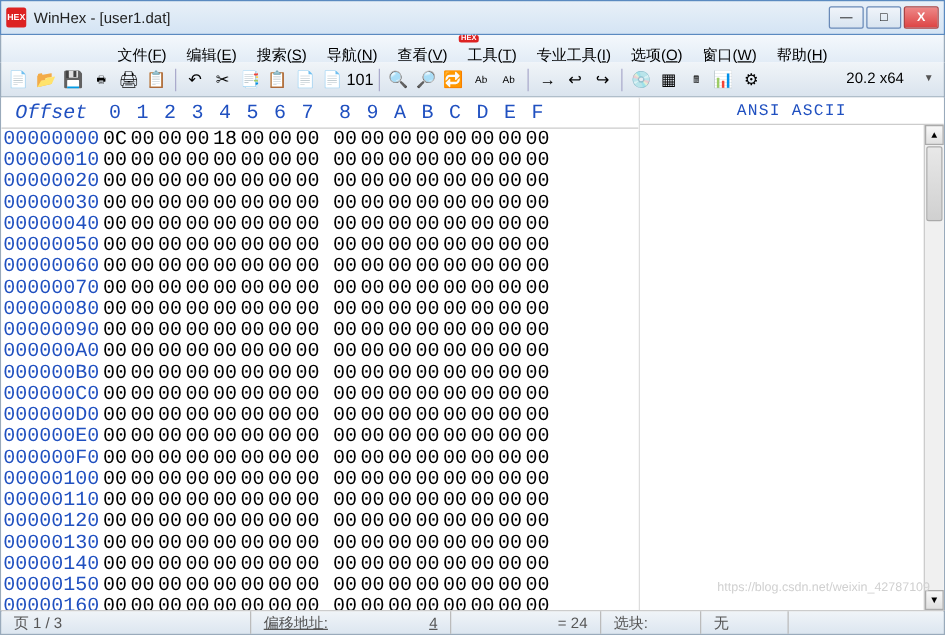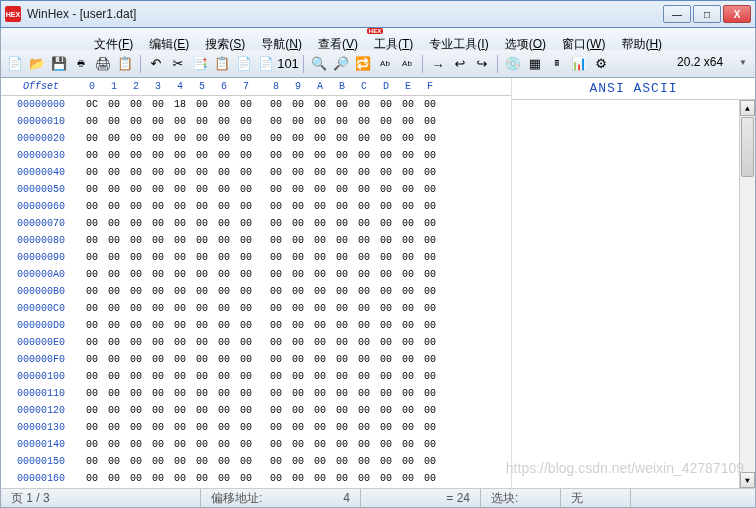--- a/index.html
+++ b/index.html
@@ -13,41 +13,41 @@
 .menubar { height: 22px; background: linear-gradient(#f4f8fc, #e2ecf6); border-left: 1px solid #9ab; border-right: 1px solid #9ab; display: flex; align-items: center; padding: 0 4px; flex-direction: column; }
 .menu-icon { width: 16px; height: 16px; background: #d22; margin-right: 6px; display: flex; align-items: center; justify-content: center; color: #fff; font-size: 6px; font-weight: bold; border-radius: 2px; }
 .menu-item { padding: 2px 8px; cursor: pointer; font-size: 12px; }
 .menu-item u { text-decoration: underline; }
 .menu-right { margin-left: auto; font-size: 12px; padding-right: 4px; display: flex; align-items: center; gap: 16px; }
 .dropdown-arrow { font-size: 8px; color: #555; }
 .toolbar { height: 28px; background: linear-gradient(#f0f4f8, #dae4ee); border: 1px solid #9ab; border-top: none; display: flex; align-items: center; padding: 0 4px; gap: 2px; }
 .tbtn { width: 20px; height: 20px; display: flex; align-items: center; justify-content: center; cursor: pointer; border-radius: 2px; font-size: 13px; }
 .tsep { width: 1px; height: 18px; background: #aac; margin: 0 3px; }
 .content { display: flex; height: 410px; border-left: 1px solid #9ab; border-right: 1px solid #9ab; }
-.hex-panel { flex: 0 0 510px; background: #fff; overflow: hidden; font-family: "Courier New", monospace; font-size: 10px; position: relative; }
+.hex-panel { flex: 0 0 510px; background: #fff; overflow: hidden; font-family: "Courier New", monospace; font-size: 16px; position: relative; }
 .hex-header { display: flex; border-bottom: 1px solid #ccc; padding: 3px 0; }
 .offset-hdr { width: 80px; text-align: center; color: #2050c0; font-style: italic; }
 .hex-cols { display: flex; }
 .hex-col { width: 22px; text-align: center; color: #2050c0; }
 .hex-col.gap { margin-left: 8px; }
 .hex-rows { }
 .hex-row { display: flex; height: 17px; line-height: 17px; }
 .offset-cell { width: 80px; text-align: center; color: #2050c0; }
 .byte-cell { width: 22px; text-align: center; color: #000; }
 .byte-cell.gap { margin-left: 8px; }
 .ascii-panel { flex: 1; background: #fff; border-left: 1px solid #ddd; font-family: "Courier New", monospace; font-size: 13px; position: relative; }
 .ascii-header { padding: 3px 0; text-align: center; color: #2050c0; border-bottom: 1px solid #ccc; letter-spacing: 1px; }
 .ascii-body { padding: 2px 4px; color: #000; }
 .scrollbar { position: absolute; right: 0; top: 22px; bottom: 0; width: 16px; background: #f0f0f0; border-left: 1px solid #ccc; }
 .scroll-up, .scroll-down { height: 16px; background: linear-gradient(#f8f8f8,#e0e0e0); border: 1px solid #aaa; display: flex; align-items: center; justify-content: center; font-size: 8px; cursor: pointer; }
 .scroll-down { position: absolute; bottom: 0; left: 0; right: 0; }
 .scroll-thumb { position: absolute; top: 17px; left: 1px; right: 1px; height: 60px; background: linear-gradient(#e8e8e8,#d0d0d0); border: 1px solid #aaa; border-radius: 2px; cursor: pointer; }
 .statusbar { height: 20px; background: linear-gradient(#f0f4f8, #dce6f0); border: 1px solid #9ab; border-top: 1px solid #ccc; display: flex; align-items: center; font-size: 12px; color: #555; }
 .status-item { padding: 0 10px; border-right: 1px solid #bbb; height: 100%; display: flex; align-items: center; }
-.watermark { position: absolute; bottom: 32px; right: 12px; color: #d0d0d0; font-size: 14px; pointer-events: none; }
+.watermark { position: absolute; bottom: 32px; right: 12px; color: #d0d0d0; font-size: 10px; pointer-events: none; }
 </style>
 </head>
 <body>
 
 <div class="titlebar">
   <div class="app-icon">HEX</div>
   <div class="title-text">WinHex - [user1.dat]</div>
   <div class="win-ctrls">
     <div class="win-btn">—</div>
     <div class="win-btn">□</div>
@@ -577,21 +577,21 @@
     <div class="scrollbar">
       <div class="scroll-up">▲</div>
       <div class="scroll-thumb"></div>
       <div class="scroll-down">▼</div>
     </div>
   </div>
 </div>
 
 <div class="statusbar">
   <div class="status-item" style="width:200px;">页 1 / 3</div>
-  <div class="status-item" style="width:160px;justify-content:space-between;">
+  <div class="status-item" style="width:160px;justify-content:space-between;text-decoration:underline;">
     <span>偏移地址:</span>
       <span>4</span>
   </div>
   <div class="status-item" style="width:120px;justify-content:flex-end;">= 24</div>
   <div class="status-item" style="width:80px;">选块:</div>
   <div class="status-item" style="width:70px;">无</div>
 </div>
 
 <div class="watermark">https://blog.csdn.net/weixin_42787109</div>
 

